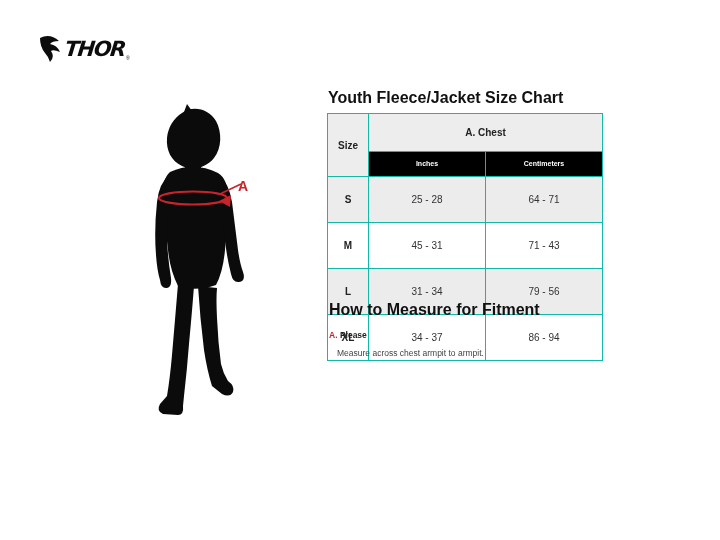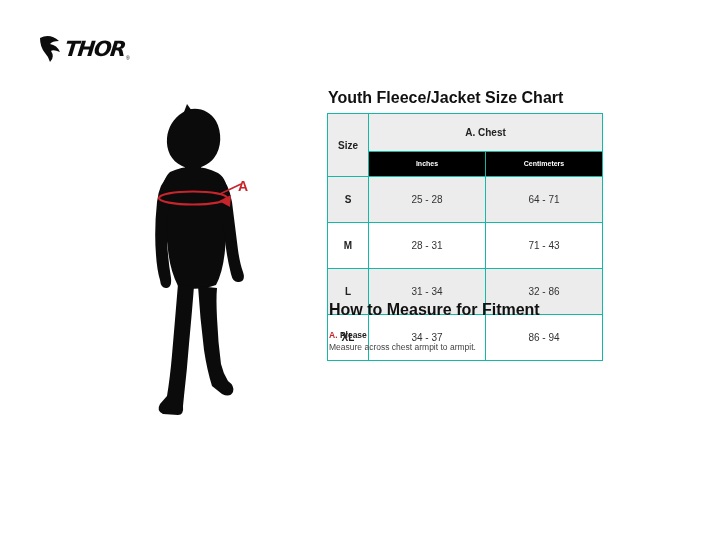--- a/index.html
+++ b/index.html
@@ -92,21 +92,21 @@
   tr.data-row td { height: 31px; font-size: 10px; color: #333; }
   tr.data-row td.size-cell { font-weight: bold; color: #222; }
   tr.data-row:nth-child(even) td { background: #ffffff; }
   tr.data-row:nth-child(odd) td { background: #ececec; }
 
   
   .measure { position: absolute; left: 329px; top: 301px; width: 280px; }
   .measure-title { font-size: 16px; font-weight: bold; color: #111; margin: 0 0 11px 0; }
   .measure-key-line { font-size: 8.5px; font-weight: bold; color: #222; margin: 0 0 2px 0; }
   .measure-key { color: #c8242b; }
-  .measure-desc { font-size: 8.5px; color: #444; margin: 0; }
+  .measure-desc { font-size: 8.5px; color: #444; margin: 8px; }
 
   
   .footer {
     position: absolute;
     left: 35px; top: 486px;
     font-size: 7.5px;
     color: #333;
     line-height: 1.45;
   }
 </style>
@@ -161,27 +161,27 @@
         <th class="unit-head">Inches</th>
         <th class="unit-head">Centimeters</th>
       </tr>
       <tr class="data-row">
         <td class="size-cell">S</td>
         <td>25 - 28</td>
         <td>64 - 71</td>
       </tr>
       <tr class="data-row">
         <td class="size-cell">M</td>
-        <td>28 - 31</td>
+        <td>45 - 31</td>
         <td>71 - 43</td>
       </tr>
       <tr class="data-row">
         <td class="size-cell">L</td>
         <td>31 - 34</td>
-        <td>32 - 86</td>
+        <td>79 - 56</td>
       </tr>
       <tr class="data-row">
         <td class="size-cell">XL</td>
         <td>34 - 37</td>
         <td>86 - 94</td>
       </tr>
     </tbody>
   </table>
 
   <div class="measure">

